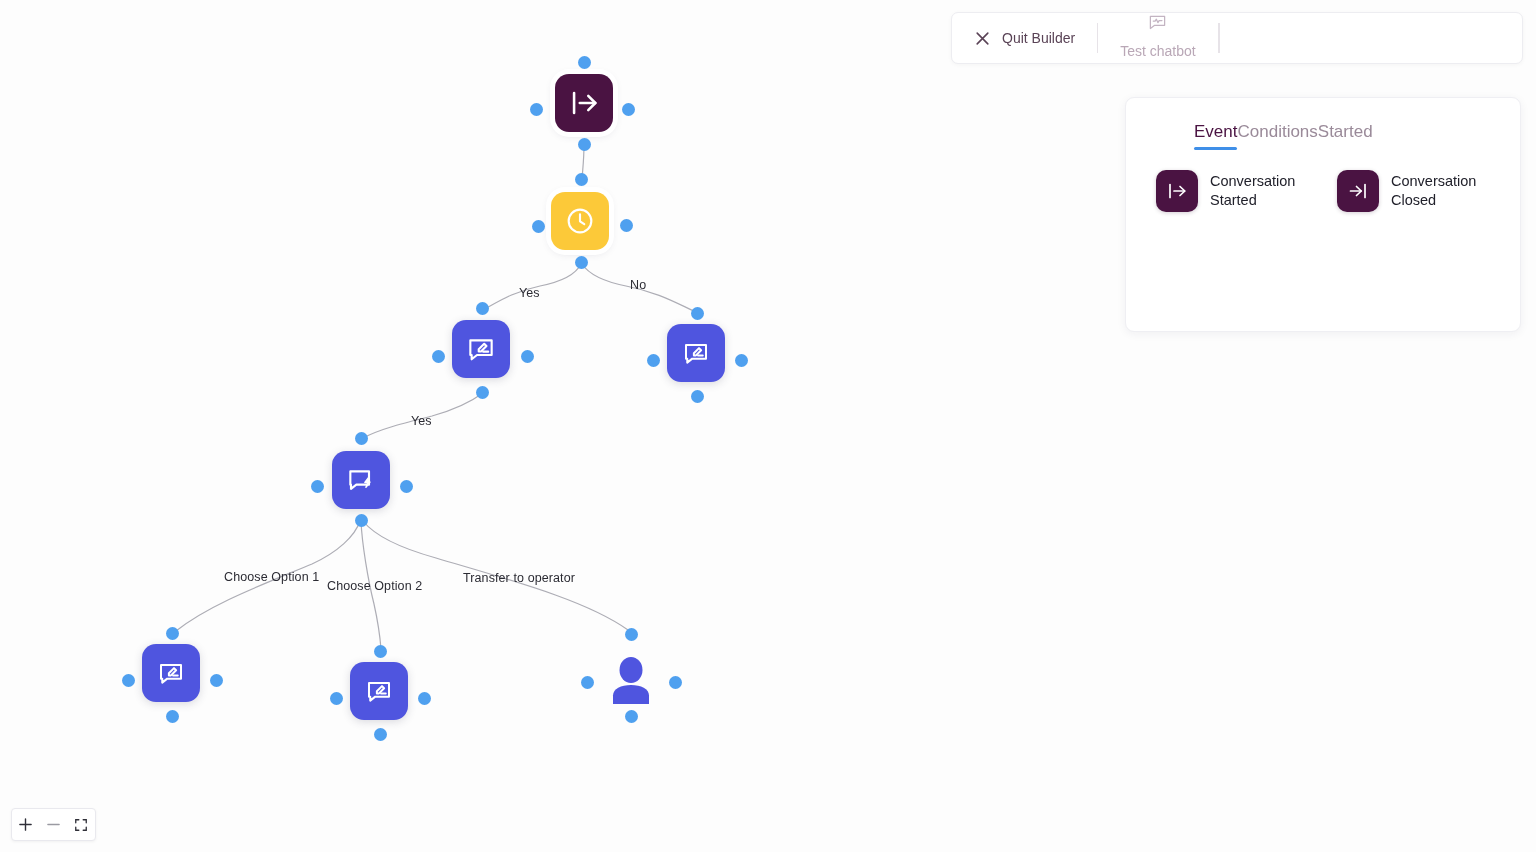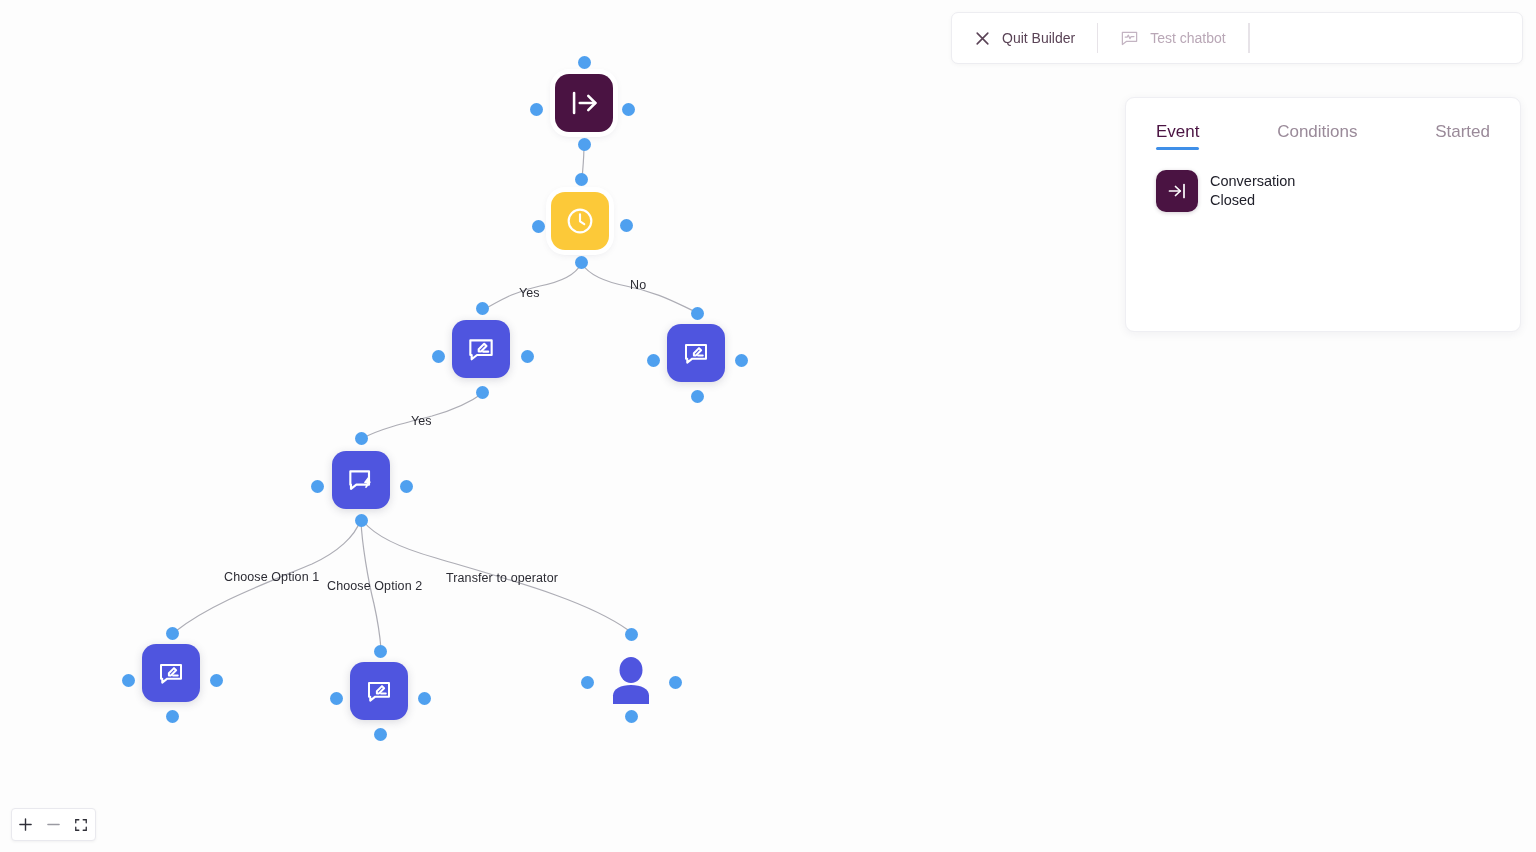--- a/index.html
+++ b/index.html
@@ -81,35 +81,35 @@
     box-shadow: 0 1px 4px rgba(0,0,0,.04);
   }
   .tb-item {
     display: flex; align-items: center; gap: 11px;
     height: 100%;
     padding: 0 22px;
     cursor: pointer;
     font-size: 14px;
     color: #5a4356;
   }
-  .tb-item.dim { color: #b9a7b6; cursor: default; }
+  .tb-item.dim { color: #b9a7b6; cursor: default; flex-direction: column; }
   .tb-sep { width: 1px; height: 30px; background: #e7e3e8; }
   .tb-item svg { flex: none; display: block; }
 
   
   #panel {
     position: absolute; left: 1125px; top: 97px;
     width: 396px; height: 235px;
     background: #fff;
     border: 1px solid #efeff3;
     border-radius: 9px;
     box-shadow: 0 2px 10px rgba(40,40,70,.06);
     padding: 0 30px;
   }
-  #tabs { display: flex; justify-content: space-between; padding-top: 24px; }
+  #tabs { display: flex; padding-top: 24px; margin-left: 38px; }
   .tab {
     font-size: 17px;
     color: #9a8a99;
     padding-bottom: 8px;
     cursor: pointer;
     position: relative;
   }
   .tab.active { color: #4a1342; }
   .tab.active::after {
     content: "";
@@ -169,21 +169,21 @@
 
         <path d="M363,497 C375,512 400,524 436,534 C510,556 586,576 628,606"></path>
       </g>
     </svg>
 
     <div class="edge-label" style="left:519px;top:262px">Yes</div>
     <div class="edge-label" style="left:630px;top:254px">No</div>
     <div class="edge-label" style="left:411px;top:390px">Yes</div>
     <div class="edge-label" style="left:224px;top:546px">Choose Option 1</div>
     <div class="edge-label" style="left:327px;top:555px">Choose Option 2</div>
-    <div class="edge-label" style="left:446px;top:547px">Transfer to operator</div>
+    <div class="edge-label" style="left:463px;top:547px">Transfer to operator</div>
 
     <div class="node node-start sel" style="left:555px;top:50px">
       <span>
         <svg width="34" height="34" viewBox="0 0 24 24" fill="none" stroke="#fff" stroke-width="1.8" stroke-linecap="round" stroke-linejoin="round">
           <path d="M5 5v14"></path>
             <path d="M9 12h11"></path>
             <path d="M15 7l5 5-5 5"></path>
         </svg>
       </span>
     </div>
@@ -342,20 +342,31 @@
 
     <div id="tabs">
       <div class="tab active">Event</div>
       <div class="tab">Conditions</div>
       <div class="tab">Started</div>
     </div>
 
 
     <div id="event-grid">
 
+      <div class="event-card">
+        <span class="event-ico">
+          <svg width="24" height="24" viewBox="0 0 24 24" fill="none" stroke="#fff" stroke-width="1.7" stroke-linecap="round" stroke-linejoin="round">
+            <path d="M5 5.5v13"></path>
+              <path d="M9 12h10.5"></path>
+              <path d="M15 7.5l4.8 4.5-4.8 4.5"></path>
+          </svg>
+        </span>
+        <span class="event-lbl">Conversation
+Started</span>
+      </div>
 
       <div class="event-card">
         <span class="event-ico">
           <svg width="24" height="24" viewBox="0 0 24 24" fill="none" stroke="#fff" stroke-width="1.7" stroke-linecap="round" stroke-linejoin="round">
             <path d="M19 5.5v13"></path>
               <path d="M4.5 12H15"></path>
               <path d="M10.5 7.5l4.8 4.5-4.8 4.5"></path>
           </svg>
         </span>
         <span class="event-lbl">Conversation

